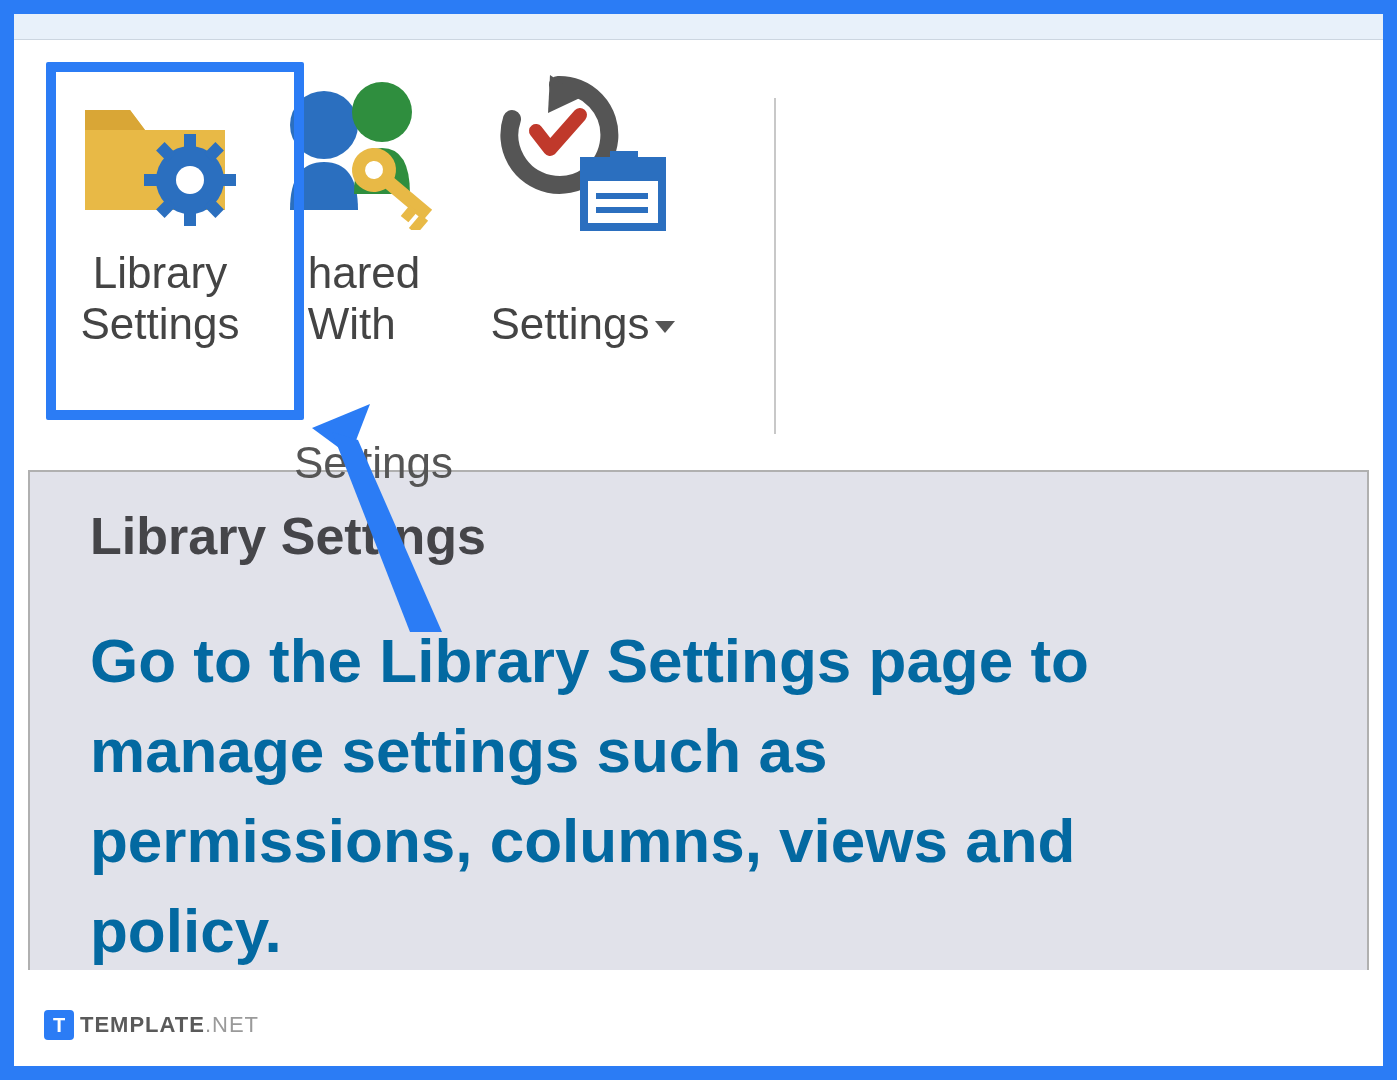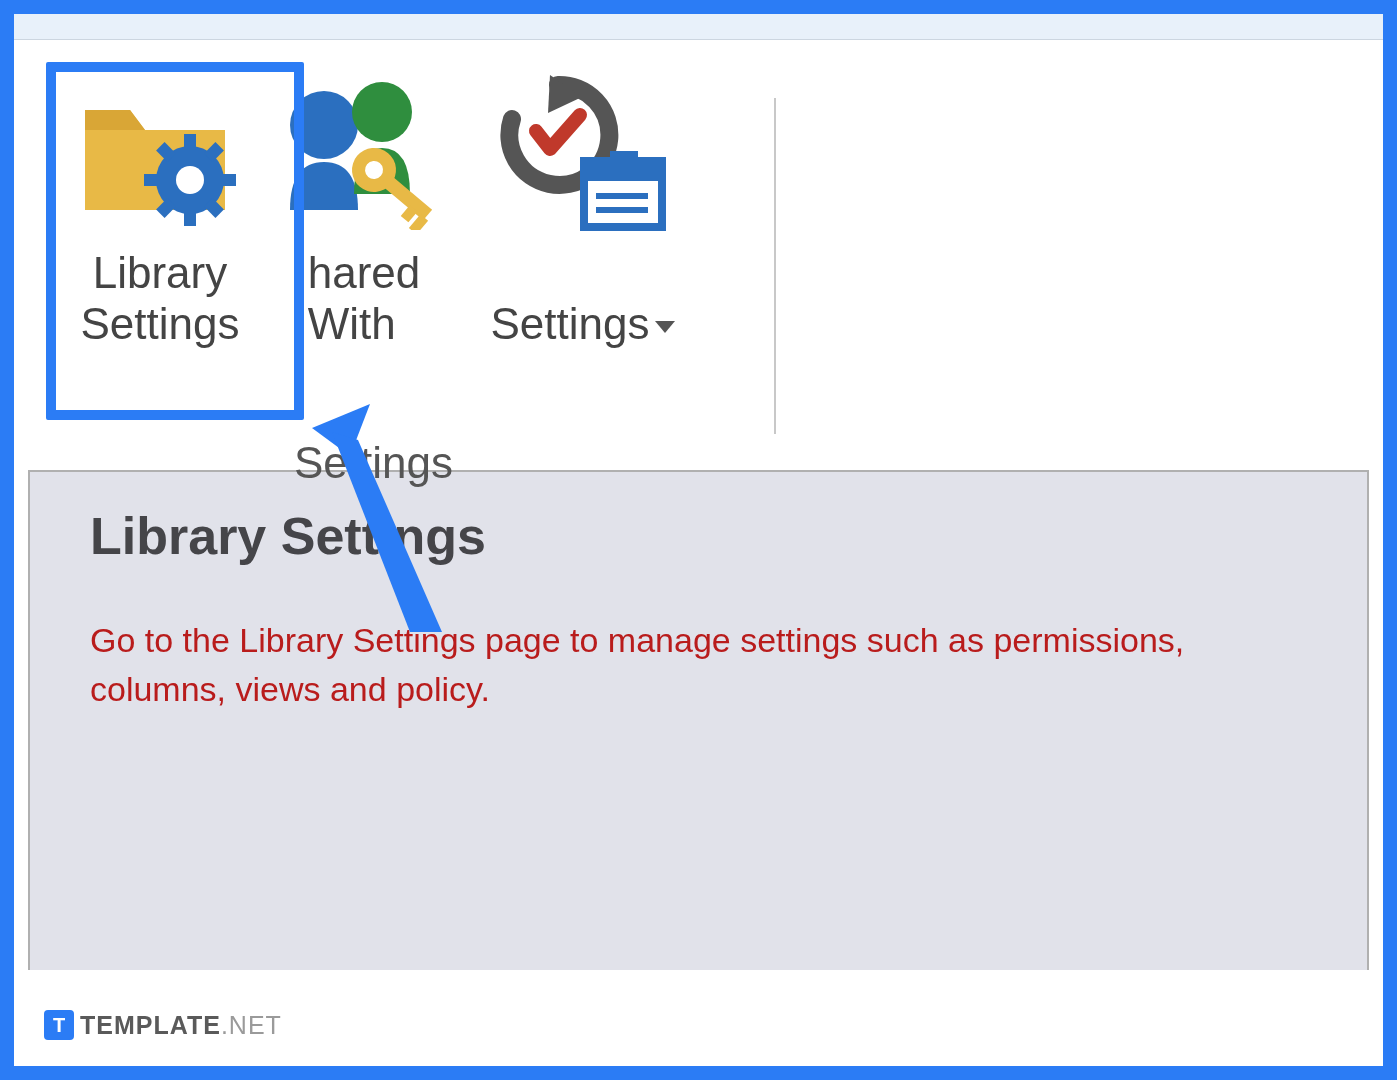--- a/index.html
+++ b/index.html
@@ -89,24 +89,25 @@
     border-left: 2px solid #b0b0b0;
     border-right: 2px solid #b0b0b0;
   }
   .tooltip-title {
     font-size: 52px;
     font-weight: 700;
     color: #454549;
     margin-bottom: 50px;
   }
   .tooltip-desc {
-    font-size: 34px;
-    color: #b91c1c;
+    font-size: 62px;
+    color: #0369a1;
     line-height: 1.45;
     max-width: 1100px;
+    font-weight: bold;
   }
   .arrow-annotation {
     position: absolute;
     left: 278px;
     top: 390px;
     z-index: 20;
     pointer-events: none;
   }
   .watermark {
     position: absolute;
@@ -124,21 +125,21 @@
     border-radius: 4px;
     display: flex;
     align-items: center;
     justify-content: center;
     color: #fff;
     font-weight: bold;
     font-size: 20px;
     margin-right: 6px;
   }
   .watermark .wm-text {
-    font-size: 25px;
+    font-size: 22px;
     font-weight: 700;
     color: #5a5a5a;
     letter-spacing: 1px;
   }
   .watermark .wm-text .net {
     color: #9a9a9a;
     font-weight: 400;
   }
   .dropdown-caret {
     display: inline-block;

